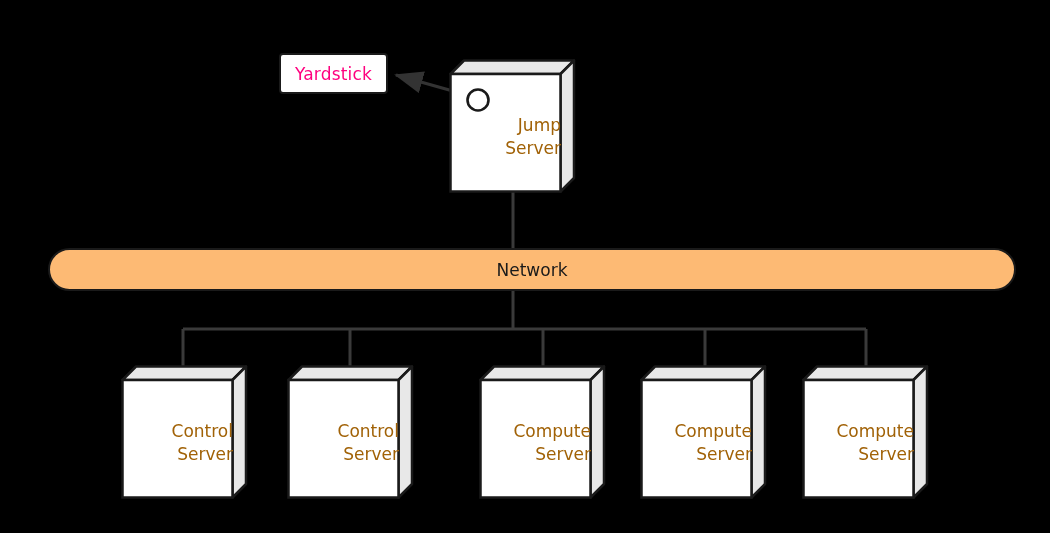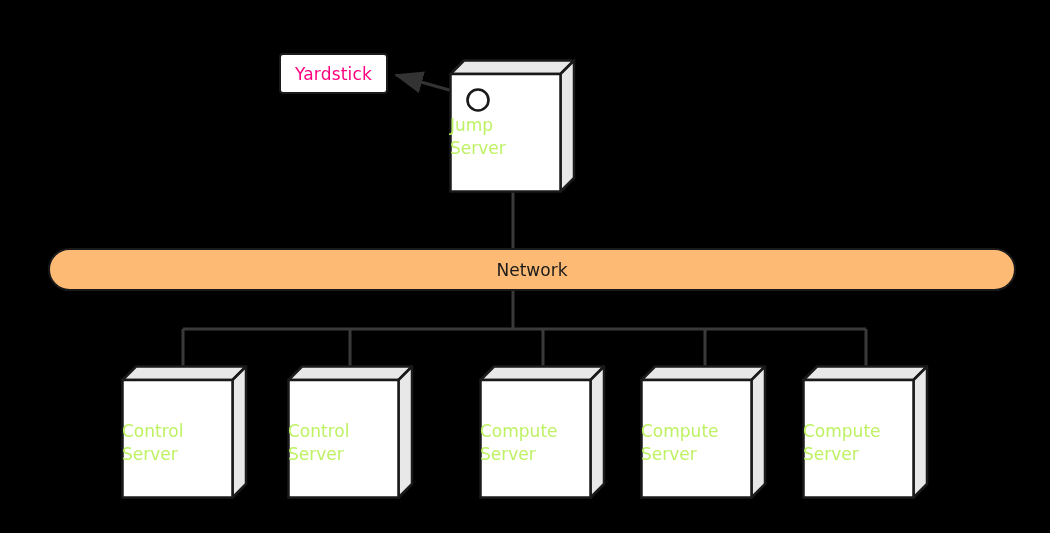--- a/index.html
+++ b/index.html
@@ -29,22 +29,22 @@
   }
   .server-box .box-svg {
     position: absolute;
     left: 0;
     top: 0;
   }
   .server-box .box-label {
     position: absolute;
     left: 0;
     width: 113px;
-    text-align: left;
-    color: #bef264;
+    text-align: right;
+    color: #a16207;
     font-size: 17px;
     line-height: 23px;
     pointer-events: none;
     white-space: pre-line;
   }
   
   #yardstick-box {
     position: absolute;
     left: 279px;
     top: 53px;

